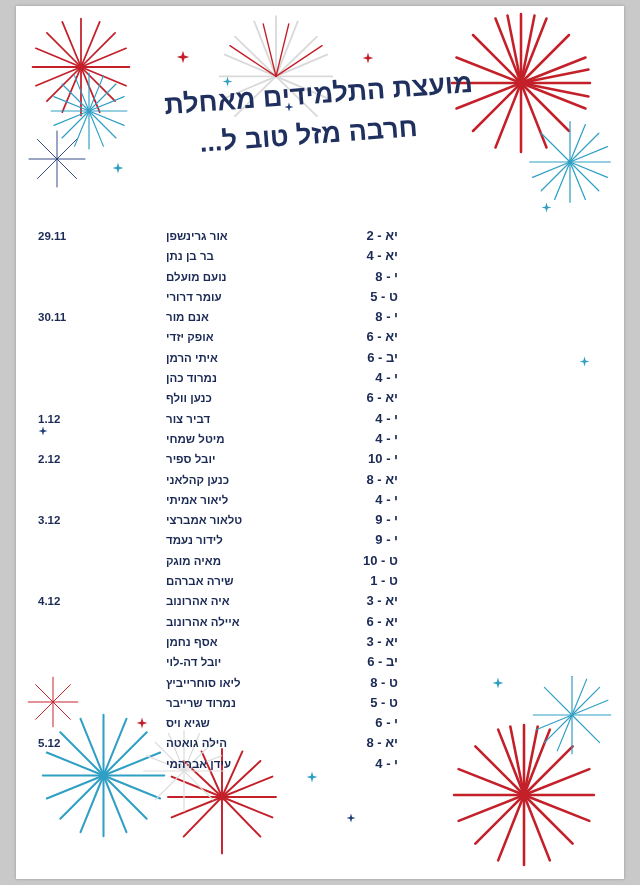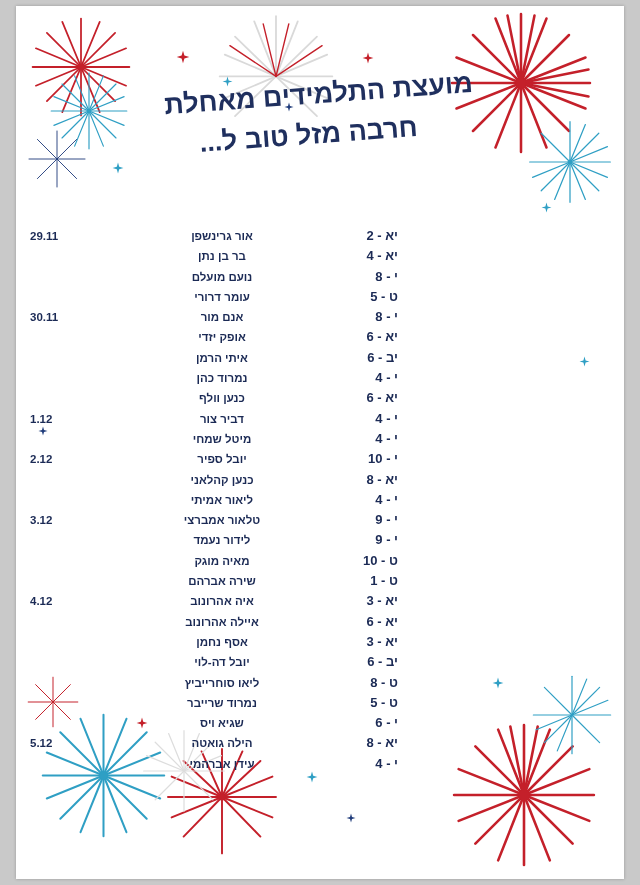--- a/index.html
+++ b/index.html
@@ -72,31 +72,31 @@
   .row {
     display: flex;
     flex-direction: row;
     align-items: baseline;
     height: 20.3px;
     direction: rtl;
   }
   .col-date {
     width: 150px;
     text-align: left;
-    padding-left: 14px;
+    padding-left: 22px;
     box-sizing: border-box;
     font-size: 11.5px;
     font-weight: bold;
     color: #1b2a55;
     font-family: "Liberation Sans", sans-serif;
     direction: ltr;
   }
   .col-name {
     width: 112px;
-    text-align: center;
+    text-align: left;
     font-size: 11.5px;
     font-weight: bold;
     color: #1b2a55;
     direction: rtl;
     white-space: nowrap;
     margin-top: 36px;
   }
   .col-class {
     width: 120px;
     text-align: right;

